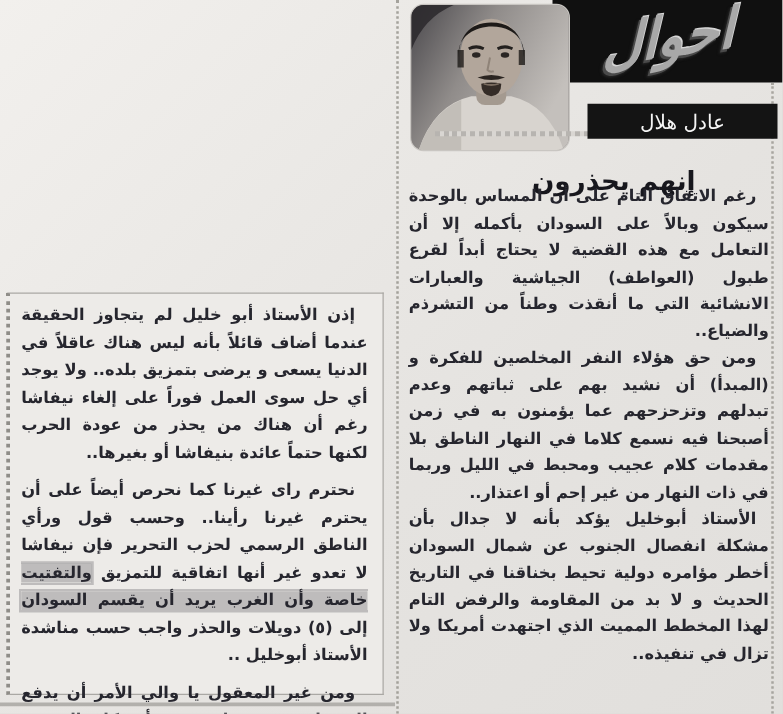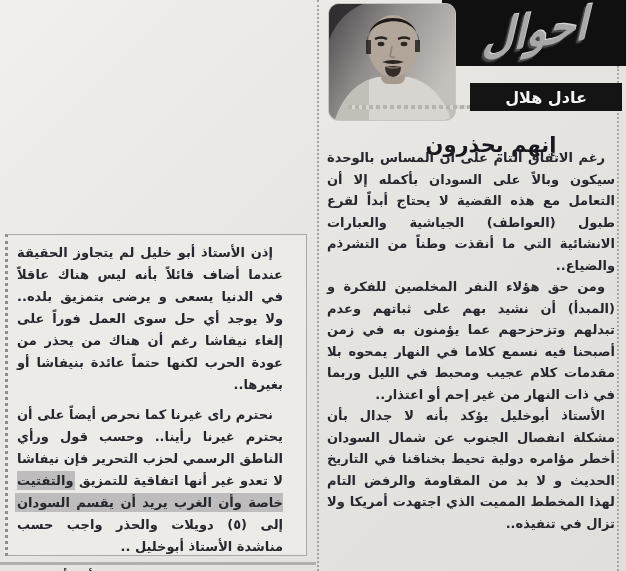--- a/index.html
+++ b/index.html
@@ -44,21 +44,21 @@
   .photo svg{display:block;}
   
   .author-rule{
     position:absolute;left:348px;top:105px;width:124px;height:4px;
     background:repeating-linear-gradient(90deg,#b7b4b0 0 4px,#d9d6d2 4px 7px);
   }
   .author-box{
     position:absolute;left:470px;top:83px;width:152px;height:28px;
     background:#141414;color:#f5f5f5;
     display:flex;align-items:center;justify-content:center;
-    font-size:16px;letter-spacing:1px;font-weight:bold;
+    font-size:16px;letter-spacing:1px;
   }
   
   .headline{
     position:absolute;left:330px;top:116px;width:288px;margin:17px;
     text-align:center;font-size:21px;font-weight:bold;color:#17171d;
     direction:rtl;
   }
   
   .article-text p{
     margin:0;direction:rtl;text-align:justify;
@@ -67,21 +67,21 @@
   }
   .right-col{
     position:absolute;left:327px;top:147px;width:288px;height:412px;
   }
   
   .left-col-box{
     position:absolute;left:5px;top:234px;width:302px;height:322px;
     box-sizing:border-box;
     border:1px solid #aaa8a4;border-left:3px dotted #8f8d88;
     background:#edebe8;
-    padding:7px 23px 6px 9px;
+    padding:7px 12px 6px 9px;
   }
   .left-col-box p{line-height:22px;}
   .left-col-box p + p{margin-top:8px;}
   .hl{
     background:rgba(82,80,86,0.30);
     box-shadow:0 0 0 2px rgba(82,80,86,0.30);
   }
   .bottom-rule{
     position:absolute;left:0;top:562px;width:316px;height:3px;
     background:#b2b0ac;
@@ -131,21 +131,21 @@
   <div class="author-rule"></div>
 
   <div class="author-box">
     <span>عادل هلال</span>
   </div>
 
   <h1 class="headline">إنهم يحذرون</h1>
 
   <div class="right-col article-text">
     <p>رغم الاتفاق التام على أن المساس بالوحدة سيكون وبالاً على السودان بأكمله إلا أن التعامل مع هذه القضية لا يحتاج أبداً لقرع طبول (العواطف) الجياشية والعبارات الانشائية التي ما أنقذت وطناً من التشرذم والضياع..</p>
-    <p>ومن حق هؤلاء النفر المخلصين للفكرة و (المبدأ) أن نشيد بهم على ثباتهم وعدم تبدلهم وتزحزحهم عما يؤمنون به في زمن أصبحنا فيه نسمع كلاما في النهار يمحوه بلا مقدمات كلام عجيب ومحبط في الليل وربما في ذات النهار من غير إحم أو اعتذار..</p>
+    <p>ومن حق هؤلاء النفر المخلصين للفكرة و (المبدأ) أن نشيد بهم على ثباتهم وعدم تبدلهم وتزحزحهم عما يؤمنون به في زمن أصبحنا فيه نسمع كلاما في النهار الناطق بلا مقدمات كلام عجيب ومحبط في الليل وربما في ذات النهار من غير إحم أو اعتذار..</p>
     <p>الأستاذ أبوخليل يؤكد بأنه لا جدال بأن مشكلة انفصال الجنوب عن شمال السودان أخطر مؤامره دولية تحيط بخناقنا في التاريخ الحديث و لا بد من المقاومة والرفض التام لهذا المخطط المميت الذي اجتهدت أمريكا ولا تزال في تنفيذه..</p>
   </div>
 
   <div class="left-col-box article-text">
     <p>إذن الأستاذ أبو خليل لم يتجاوز الحقيقة عندما أضاف قائلاً بأنه ليس هناك عاقلاً في الدنيا يسعى و يرضى بتمزيق بلده.. ولا يوجد أي حل سوى العمل فوراً على إلغاء نيفاشا رغم أن هناك من يحذر من عودة الحرب لكنها حتماً عائدة بنيفاشا أو بغيرها..</p>
     <p><span>نحترم راى غيرنا كما نحرص أيضاً على أن يحترم غيرنا رأينا.. وحسب قول ورأي الناطق الرسمي لحزب التحرير فإن نيفاشا لا تعدو غير أنها اتفاقية للتمزيق </span><span class="hl">والتفتيت خاصة وأن الغرب يريد أن يقسم السودان</span><span> إلى (٥) دويلات والحذر واجب حسب مناشدة الأستاذ أبوخليل ..</span></p>
     <p>ومن غير المعقول يا والي الأمر أن يدفع السودان ثمن ما تريده أمريكا بالتمزيق والتقطيع.. والحروب التي لا ولن تتوقف.</p>
   </div>
 
   <div class="bottom-rule"></div>

